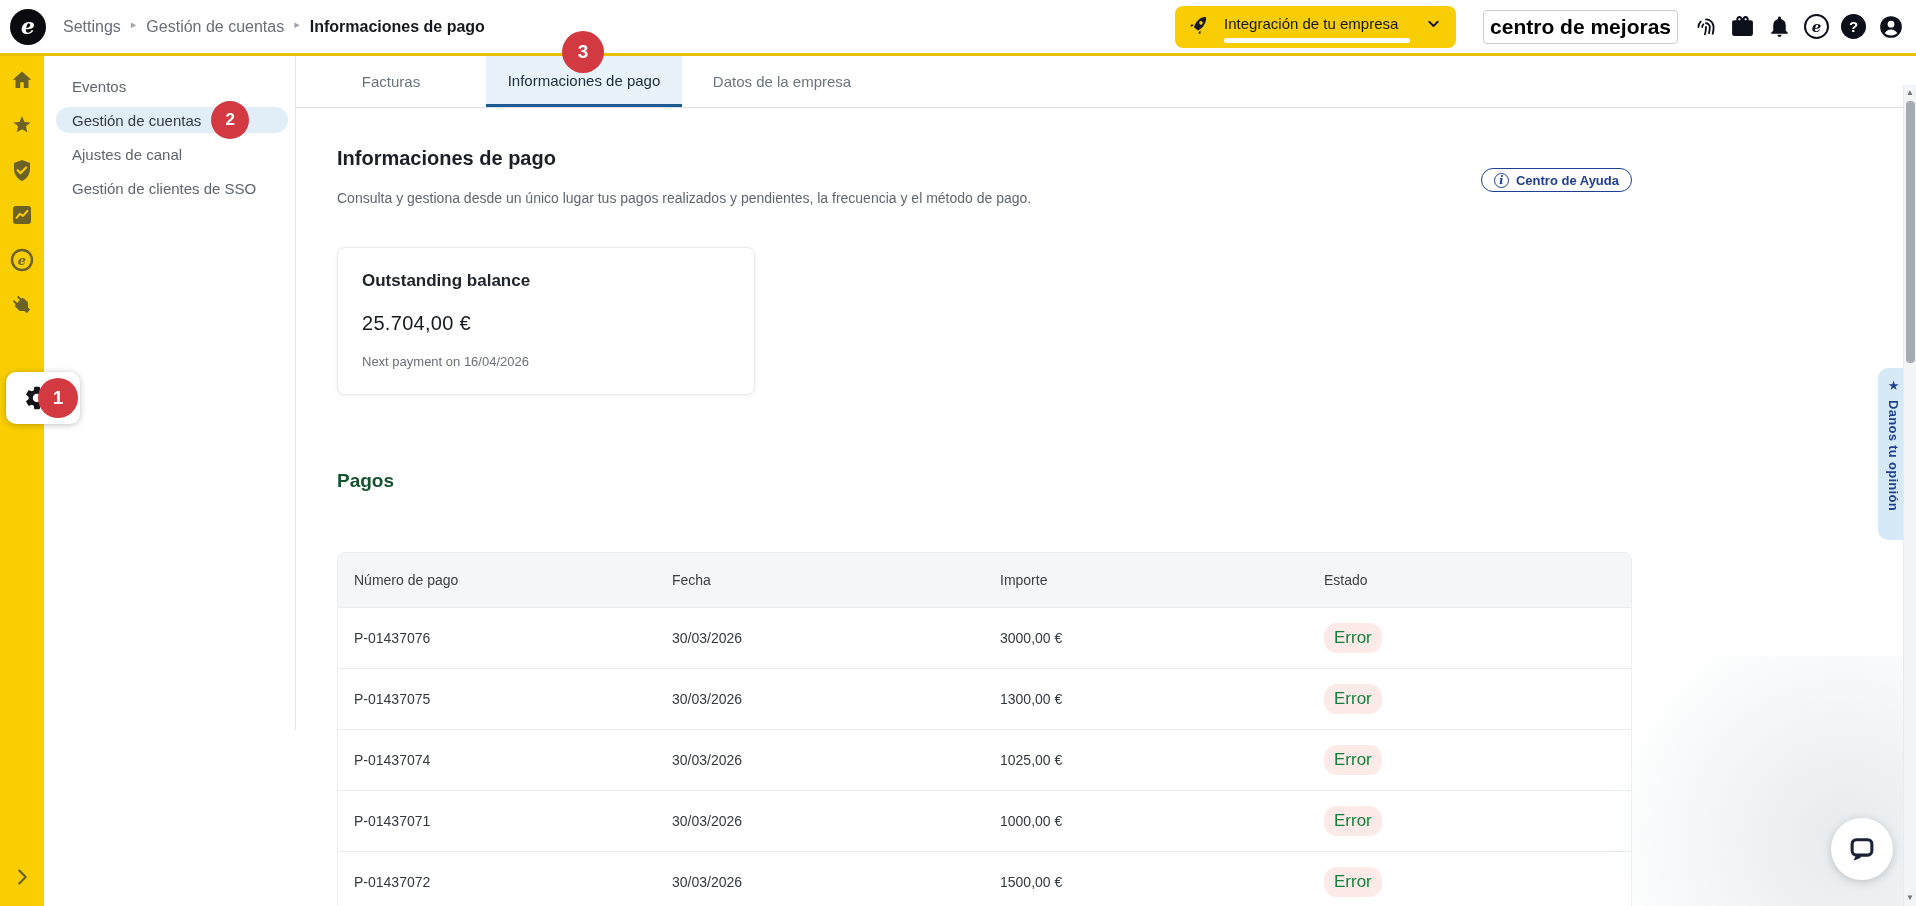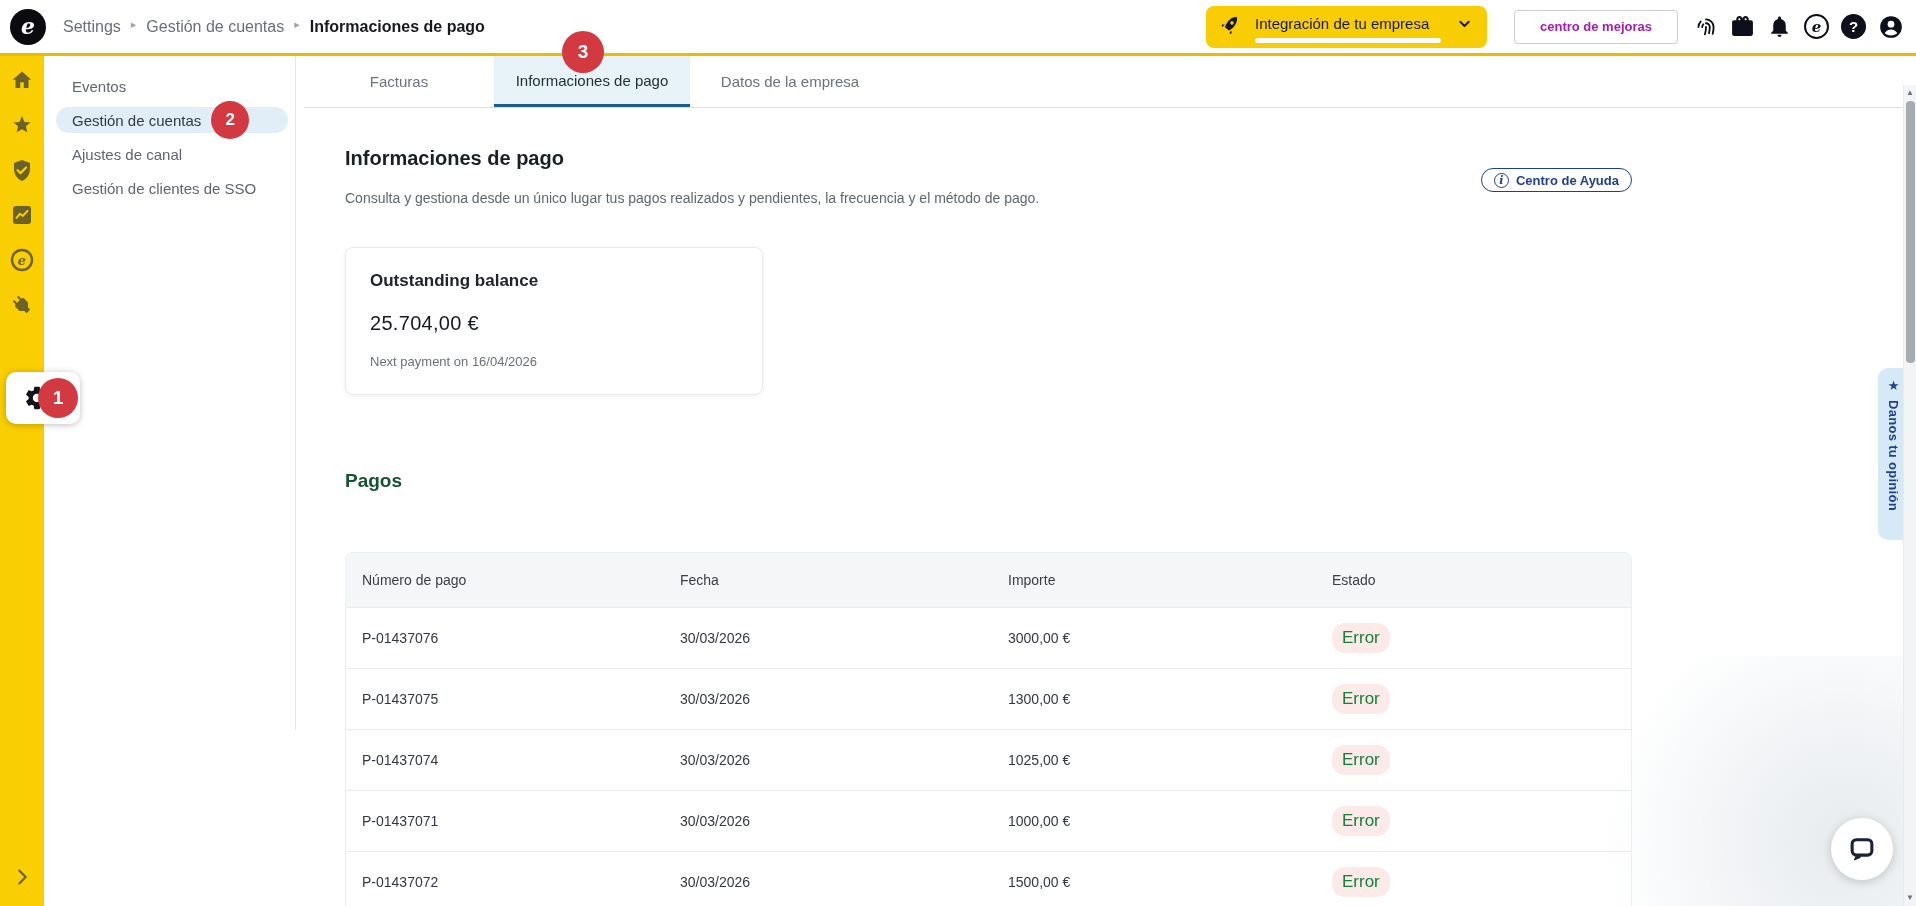--- a/index.html
+++ b/index.html
@@ -15,22 +15,22 @@
   .logo span{font-family:"DejaVu Serif",serif;font-style:italic;font-weight:bold;font-size:22px;margin-top:-2px;}
   .crumbs{display:flex;gap:10px;margin-left:17px;font-size:16px;color:#6b6e78;white-space:nowrap;}
   .crumbs .sep{font-size:11px;color:#a0a3ab;}
   .crumbs .last{color:#16181d;font-weight:bold;}
   .cta{position:relative;margin-left:auto;width:281px;height:42px;background:#F9CD03;border-radius:8px;
        display:flex;align-items:center;padding:0 14px 6px 14px;cursor:pointer;flex:0 0 auto;}
   .cta-label{font-size:15px;font-weight:500;color:#15182b;margin-left:13px;white-space:nowrap;}
   .cta-chevron{margin-left:auto;display:flex;}
   .cta-track{position:absolute;left:49px;right:46px;bottom:5px;height:5px;background:#fff;border-radius:3px;overflow:hidden;}
   .cta-fill{height:100%;background:#43A047;border-radius:3px;width:52%;}
-  .btn-mejoras{margin-left:27px;height:34px;padding:0 25px;background:#fff;border:1px solid #c9ccd2;border-radius:4px;
-       color:#a21caf;font-size:13px;font-weight:bold;display:flex;align-items:center;cursor:pointer;flex:0 0 auto;
+  .btn-mejoras{margin-left:27px;height:34px;padding:0 6px;background:#fff;border:1px solid #c9ccd2;border-radius:4px;
+       color:#000000;font-size:21px;font-weight:bold;display:flex;align-items:center;cursor:pointer;flex:0 0 auto;
        font-family:"Liberation Sans",sans-serif;}
   .hicons{display:flex;align-items:center;gap:10px;margin-left:14px;flex:0 0 auto;}
   .hicon{width:27px;height:27px;display:flex;align-items:center;justify-content:center;cursor:pointer;}
   .circle-glyph{width:25px;height:25px;border-radius:50%;background:#0d0f1a;color:#fff;display:flex;
        align-items:center;justify-content:center;font-weight:bold;font-size:15px;}
   .ecoin{width:25px;height:25px;border-radius:50%;border:2.4px solid #0d0f1a;color:#0d0f1a;display:flex;
        align-items:center;justify-content:center;font-family:"DejaVu Serif",serif;font-style:italic;font-weight:bold;font-size:15px;}
   .yellow-line{position:absolute;left:0;top:53px;width:1916px;height:3px;background:#EABD00;z-index:14;}
 
   
@@ -45,21 +45,21 @@
        font-weight:bold;}
   .badge-1{position:absolute;left:32px;top:6px;width:40px;height:40px;font-size:19px;z-index:8;}
 
   
   .sidebar{position:absolute;left:44px;top:56px;width:251px;height:642px;background:#fff;z-index:4;padding-top:13px;}
   .side-item{height:34px;display:flex;align-items:center;padding-left:28px;font-size:15px;color:#5f646e;cursor:pointer;white-space:nowrap;}
   .side-item.active{height:26px;margin:4px 7px 4px 12px;padding-left:16px;background:#E2EEF7;border-radius:14px;color:#333a45;}
   .badge-2{width:38px;height:38px;font-size:17px;margin-left:10px;flex:0 0 auto;}
 
   
-  .main{position:absolute;left:295px;top:56px;width:1621px;height:674px;background:#fff;border-left:1px solid #e4e6e9;z-index:3;padding-left:8px;}
+  .main{position:absolute;left:295px;top:56px;width:1621px;height:674px;background:#fff;border-left:1px solid #e4e6e9;z-index:3;}
   .tabs{display:flex;height:52px;border-bottom:1px solid #dcdfe3;}
   .tab{display:flex;align-items:center;justify-content:center;font-size:15px;color:#6a737d;cursor:pointer;position:relative;}
   .tab1{width:190px;}.tab2{width:196px;}.tab3{width:200px;}
   .tab.active{background:#E8F3F9;color:#20303c;border-bottom:3px solid #1B5D92;}
   .badge-3{position:absolute;left:562px;top:31px;width:42px;height:42px;font-size:19px;z-index:20;}
 
   .content{padding:38px 284px 0 41px;}
   .page-head{display:flex;justify-content:space-between;align-items:flex-start;}
   .page-title{font-size:20px;font-weight:bold;color:#1c2026;line-height:24px;}
   .page-desc{margin-top:20px;font-size:14px;color:#5f6670;line-height:17px;}

